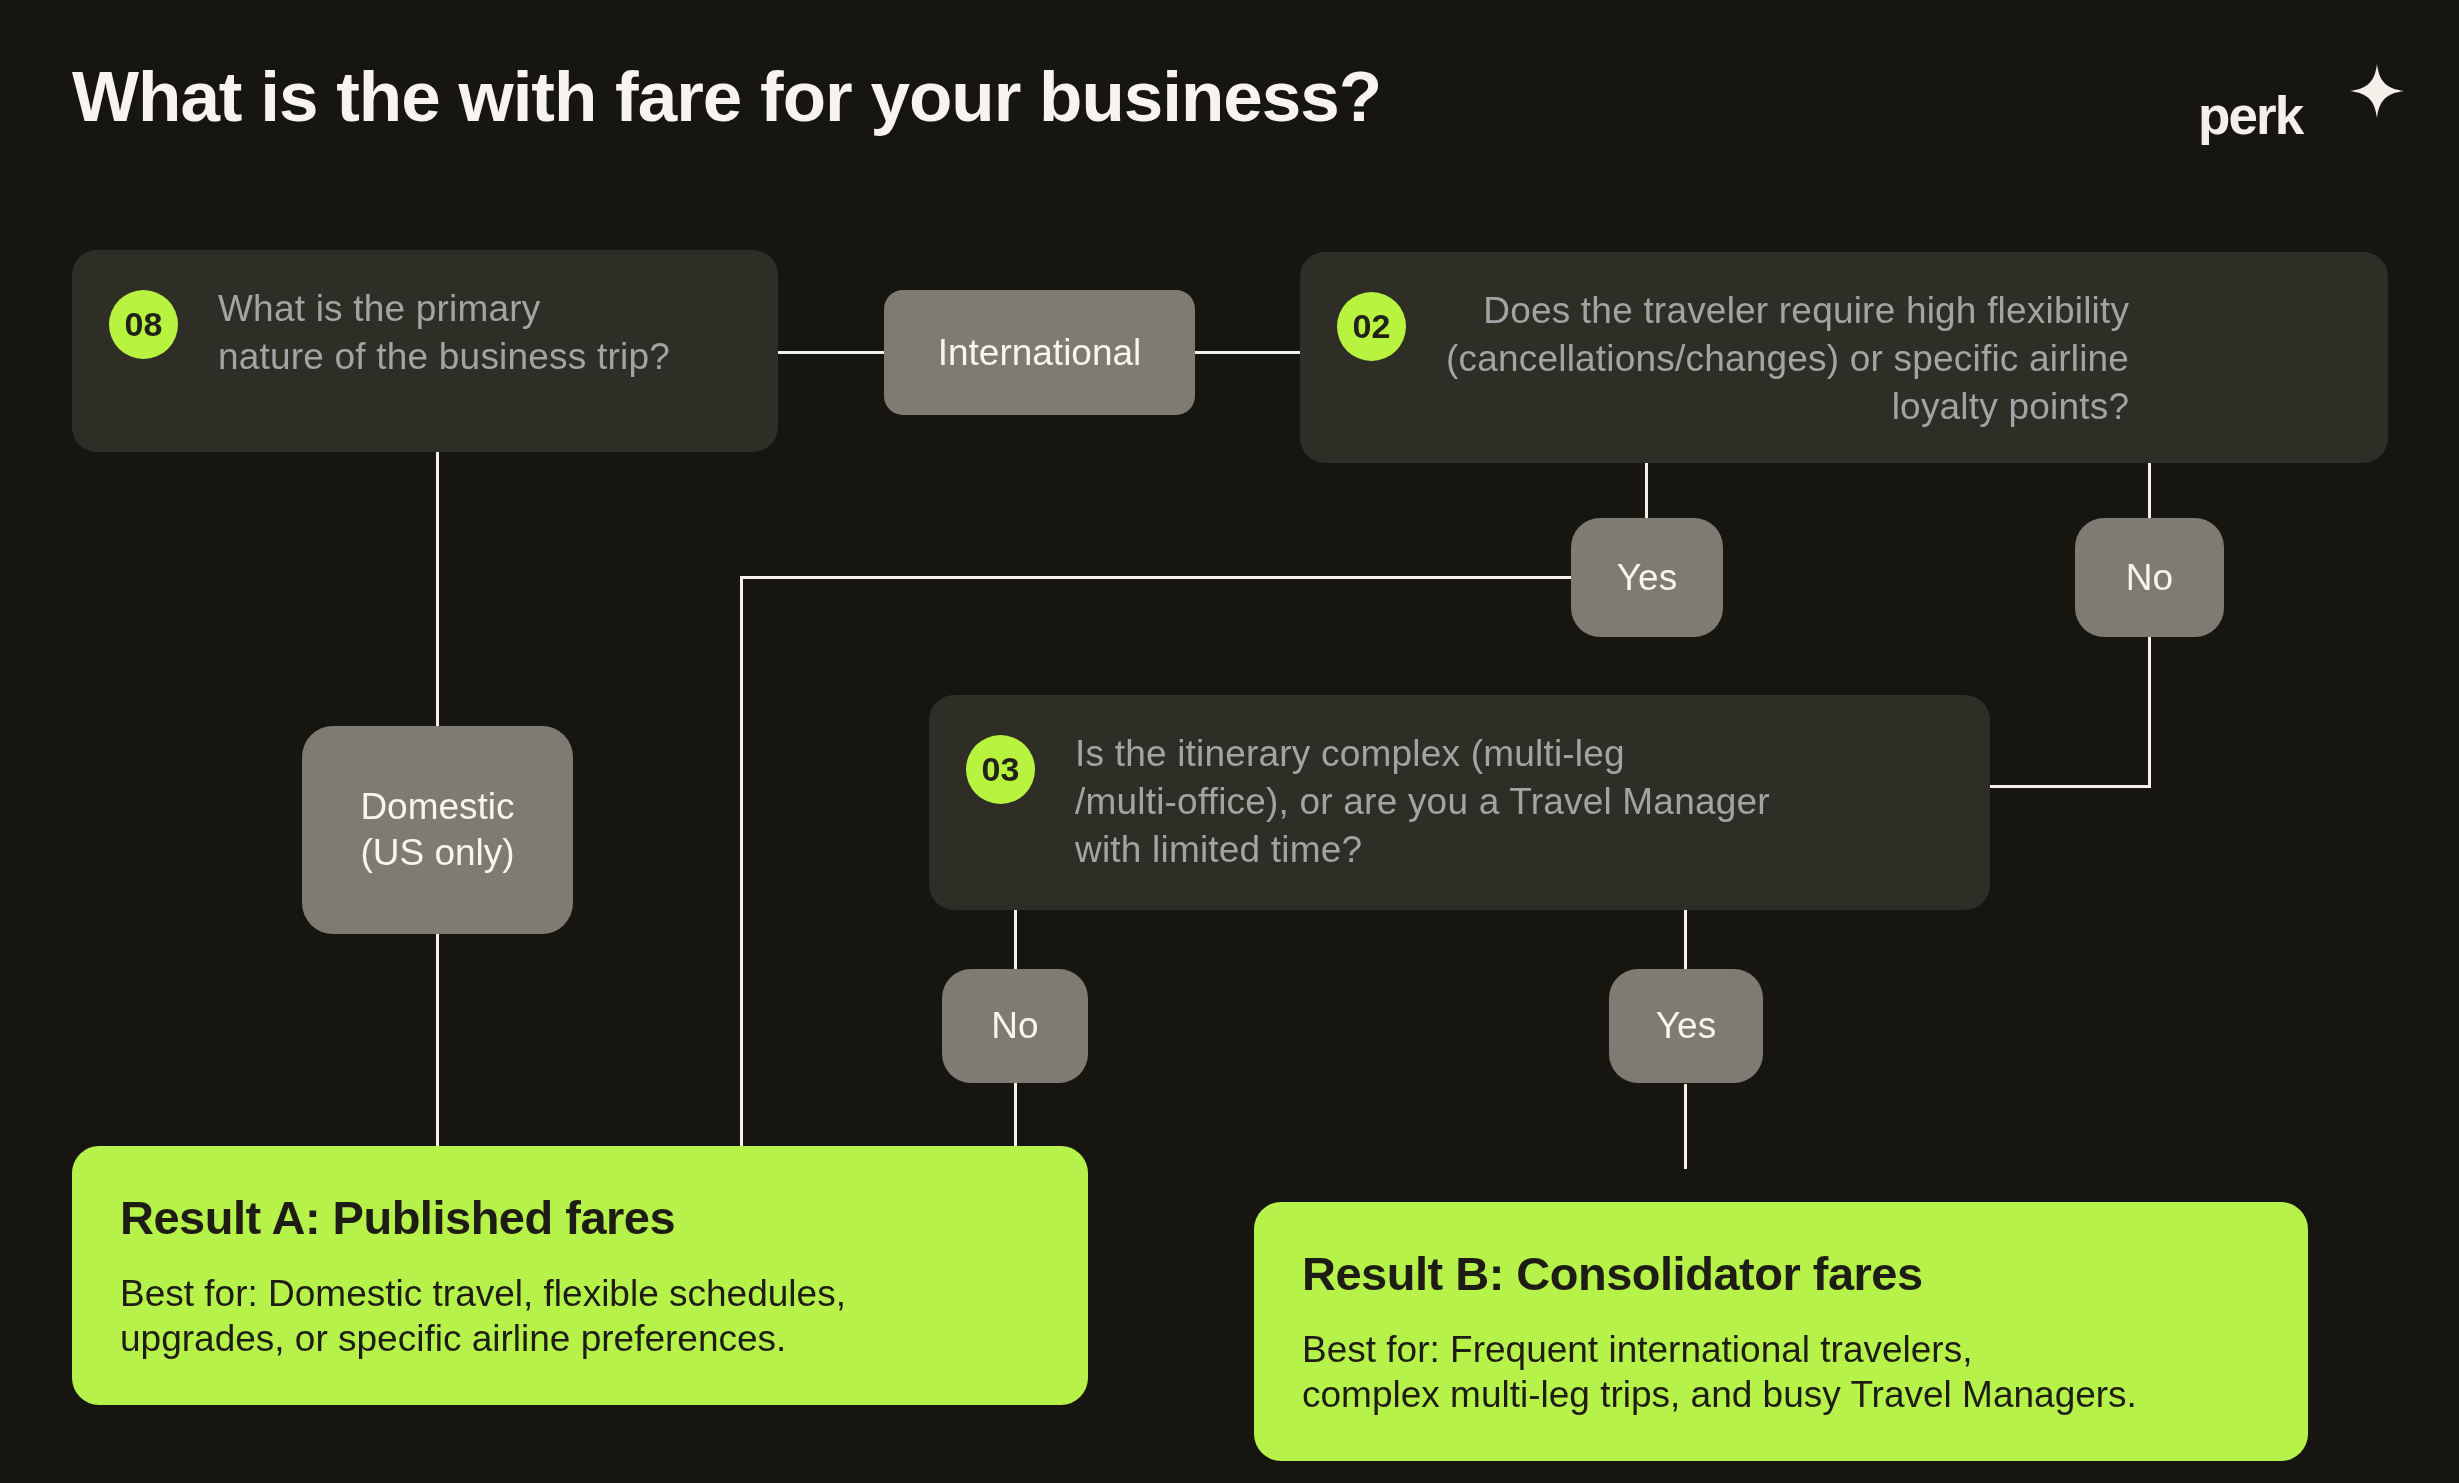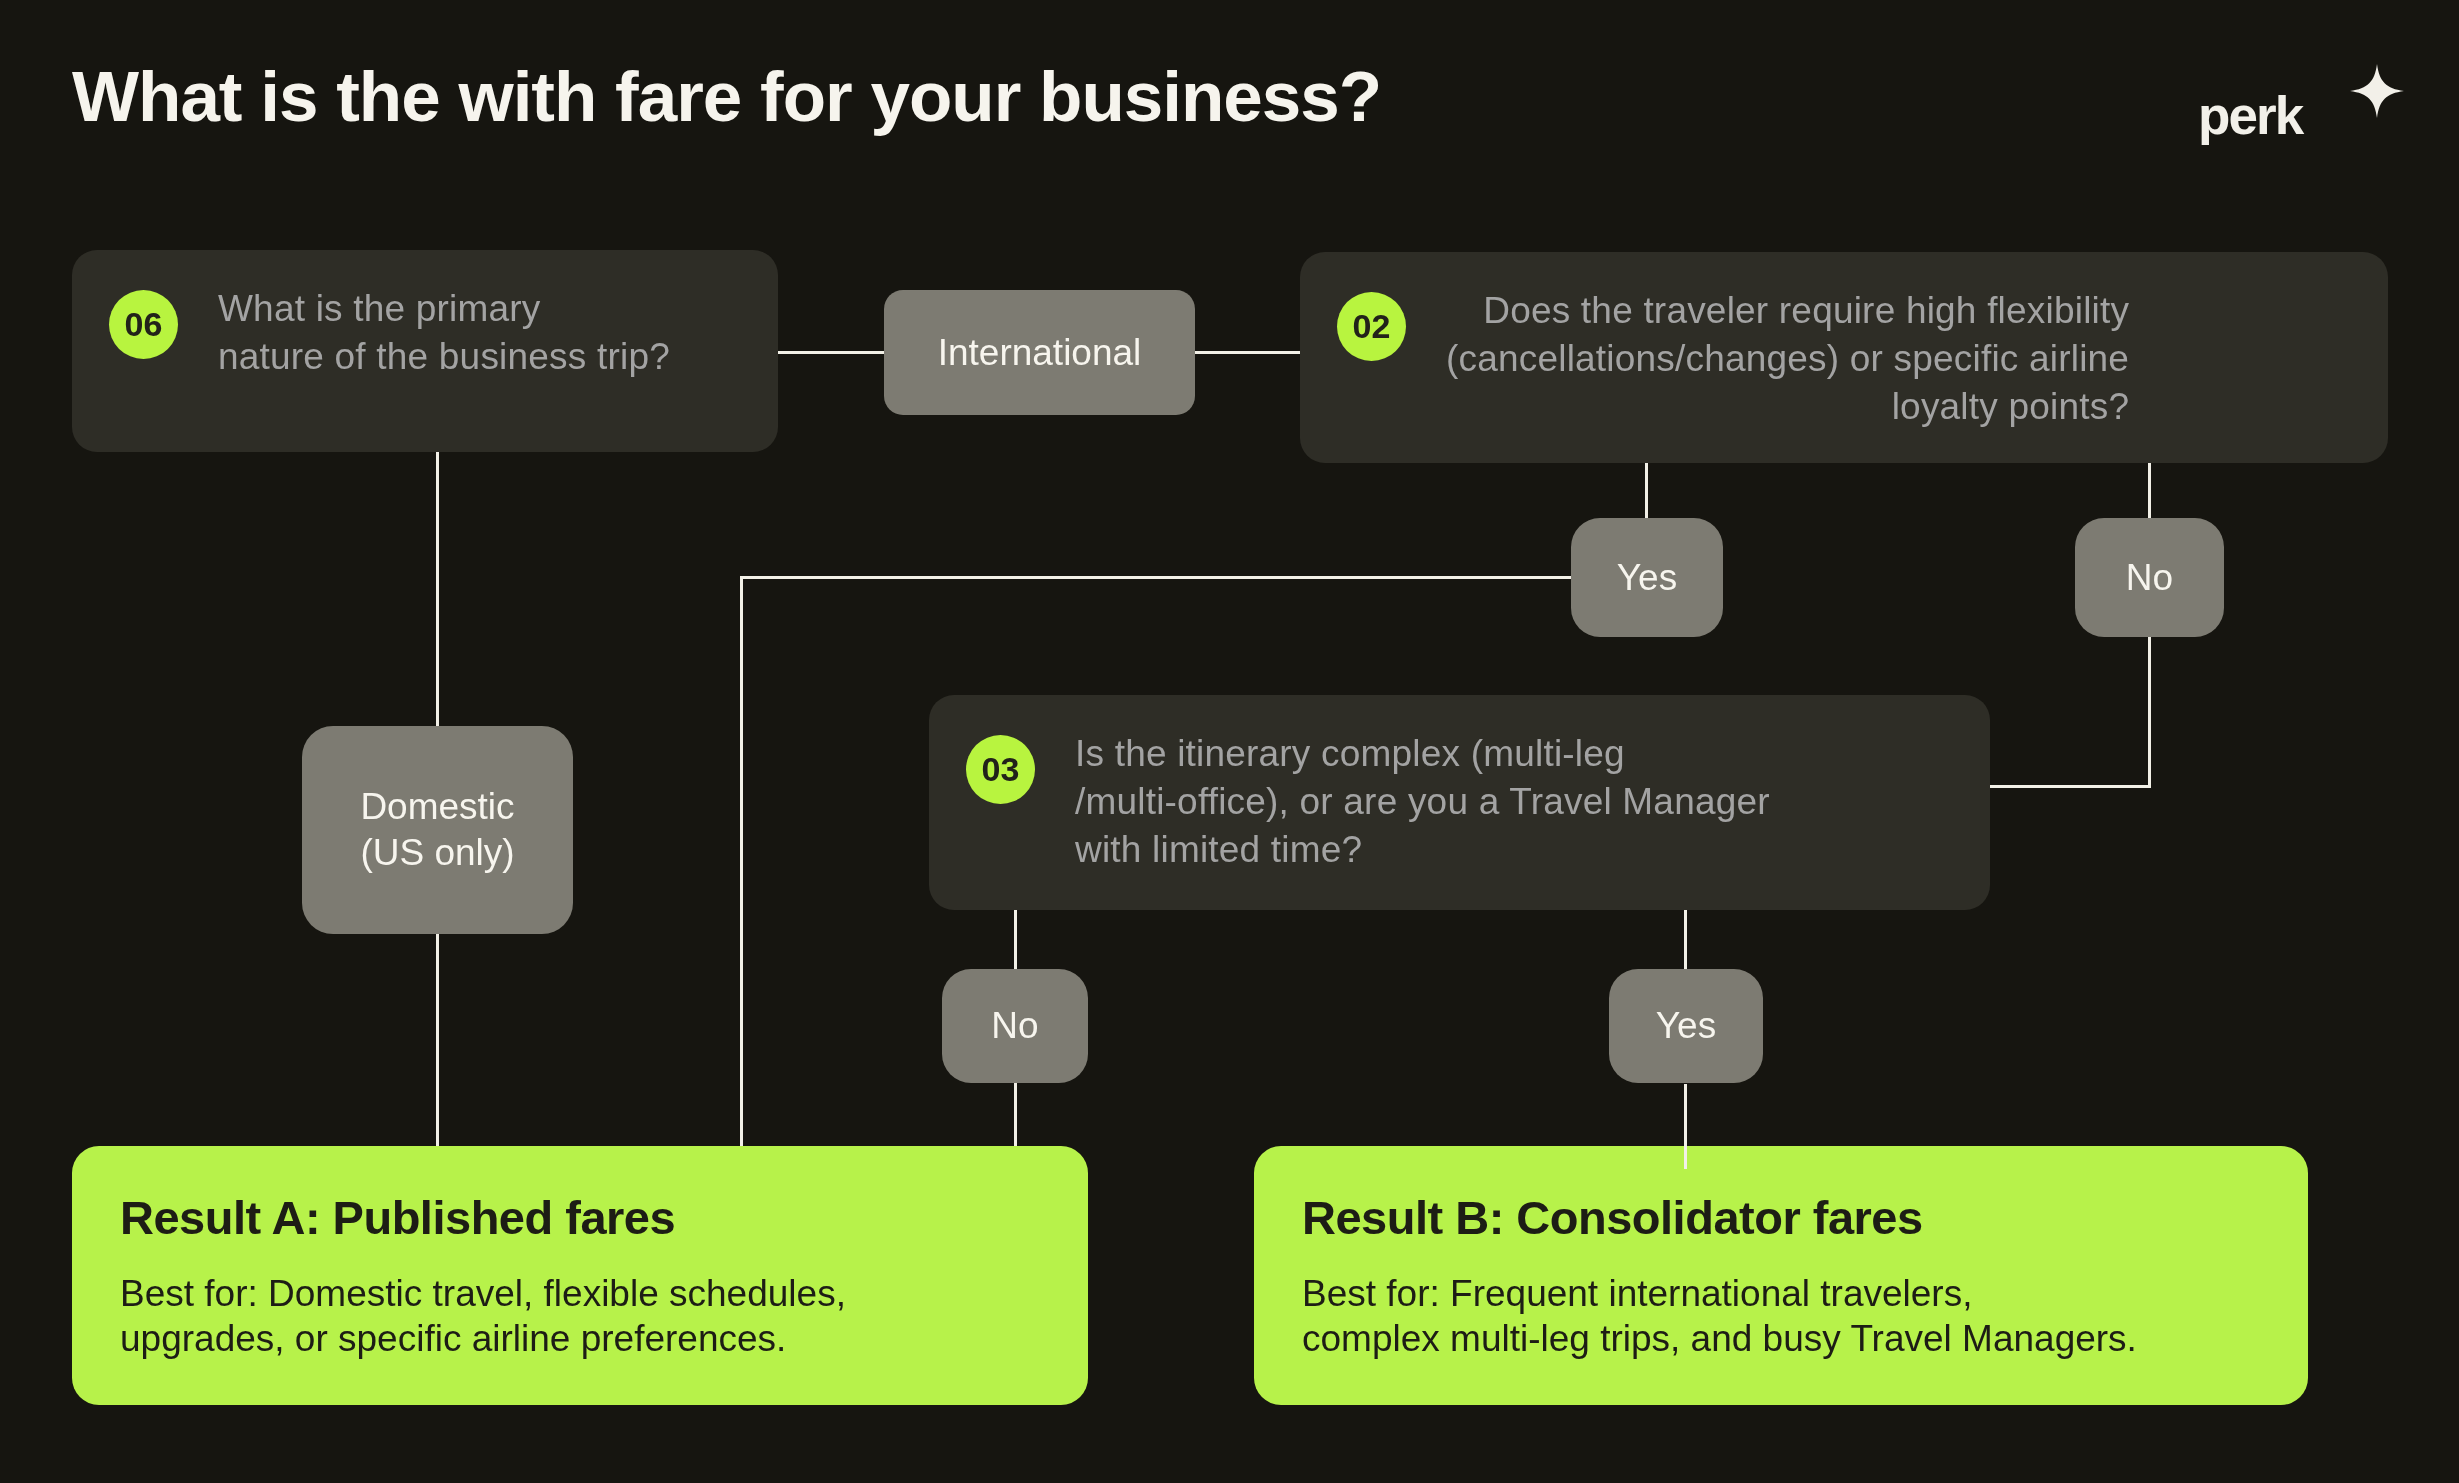--- a/index.html
+++ b/index.html
@@ -67,21 +67,21 @@
   #yes02{left:1571px;top:518px; width:152px; height:119px;}
   #no02 {left:2075px;top:518px; width:149px; height:119px;}
   #no03 {left:942px; top:969px;width:146px; height:114px;}
   #yes03{left:1609px;top:969px;width:154px; height:114px;}
 
   
   .result{
     background:#b7f24a;border-radius:27px;color:#1d1d15;
   }
   #resA{left:72px;  top:1146px;width:1016px;height:259px;}
-  #resB{left:1254px;top:1146px;width:1054px;height:259px;padding-left:36px;}
+  #resB{left:1254px;top:1202px;width:1054px;height:259px;padding-left:36px;}
   .result-title{
     position:absolute;left:48px;top:44px;
     font-size:47px;font-weight:700;letter-spacing:-0.5px;
   }
   .result-body{
     position:absolute;left:48px;top:125px;
     font-size:37px;font-weight:500;line-height:45px;white-space:pre-line;
   }
 </style>
 </head>
@@ -106,21 +106,21 @@
   <div class="line" id="l-q2-no"></div>
   <div class="line" id="l-yes-h"></div>
   <div class="line" id="l-yes-v"></div>
   <div class="line" id="l-no-v"></div>
   <div class="line" id="l-no-h"></div>
   <div class="line" id="l-q3-no"></div>
   <div class="line" id="l-q3-yes-a"></div>
   <div class="line" id="l-q3-yes-b"></div>
 
   <div class="node card-dark" id="n1">
-    <div class="badge">06</div>
+    <div class="badge">08</div>
     <div class="q-text">What is the primary
 nature of the business trip?</div>
   </div>
 
   <div class="node pill" id="intl">International</div>
 
   <div class="node card-dark" id="n2">
     <div class="badge">02</div>
     <div class="q-text">Does the traveler require high flexibility
 (cancellations/changes) or specific airline

